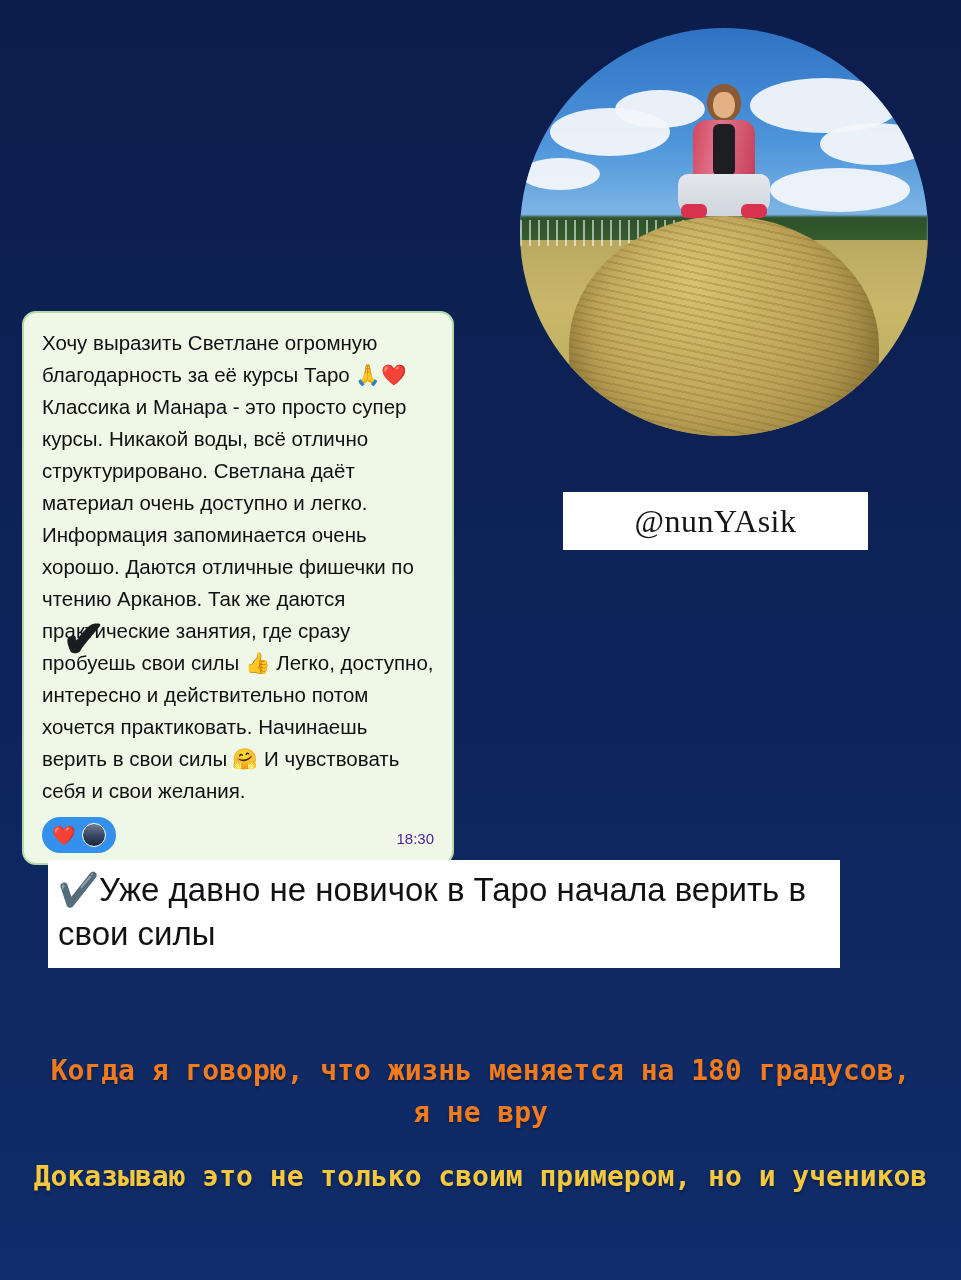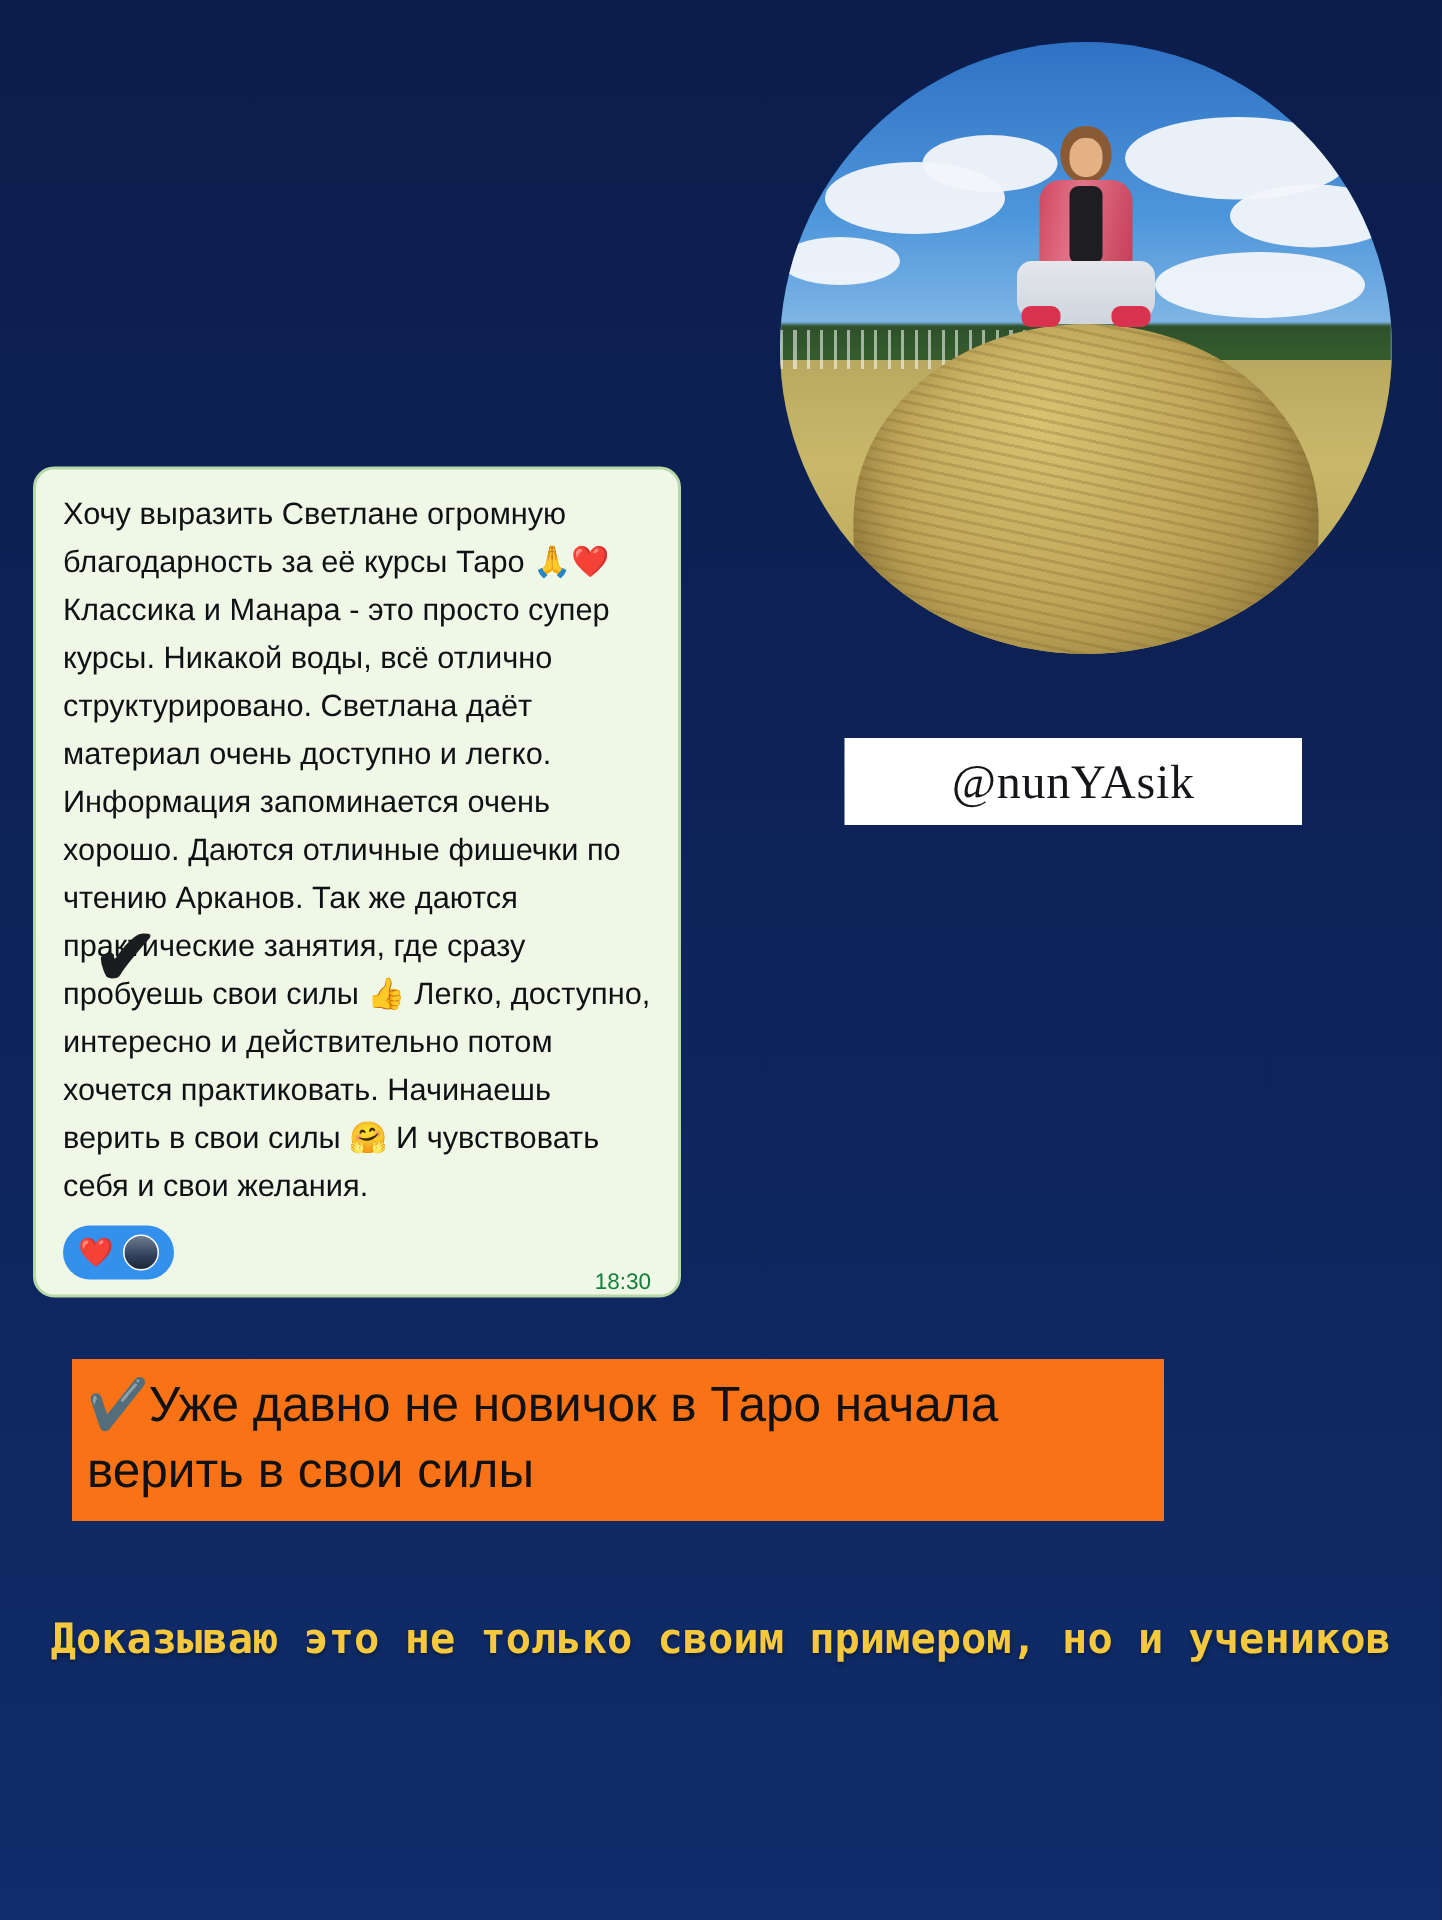--- a/index.html
+++ b/index.html
@@ -175,42 +175,42 @@
   .reaction-heart { font-size: 19px; line-height: 19px; }
   .reaction-avatar {
     width: 24px; height: 24px; border-radius: 50%;
     background: linear-gradient(180deg, #6f7c91 0%, #31405c 60%, #1d2738 100%);
     border: 1px solid #ffffff;
     box-sizing: border-box;
   }
   .bubble-time {
     position: absolute;
     right: 18px;
-    bottom: 0;
+    bottom: 16px;
     font-size: 15px;
-    color: #15803d;
+    color: #4c1d95;
   }
   .bubble-check {
     position: absolute;
     left: 38px;
     top: 300px;
     font-size: 52px;
     color: #1b1c20;
     line-height: 52px;
     font-weight: bold;
     pointer-events: none;
   }
 
   
   .headline-box {
     position: absolute;
     left: 48px;
-    top: 906px;
-    width: 728px;
-    background: #f97316;
+    top: 860px;
+    width: 792px;
+    background: #ffffff;
     padding: 8px 10px 12px 10px;
     box-sizing: border-box;
   }
   .headline-text {
     font-size: 33px;
     line-height: 44px;
     color: #101114;
   }
 
   
@@ -280,14 +280,15 @@
   <div class="bubble-check">✔</div>
 </div>
 
 <div class="headline-box">
   <div class="headline-text">
     <span>✔️</span><span>Уже давно не новичок в Таро начала верить в свои силы</span>
   </div>
 </div>
 
 <div class="footer">
+  <div class="footer-orange">Когда я говорю, что жизнь меняется на 180 градусов, я не вру</div>
   <div class="footer-yellow">Доказываю это не только своим примером, но и учеников</div>
 </div>
 
 </body></html>

